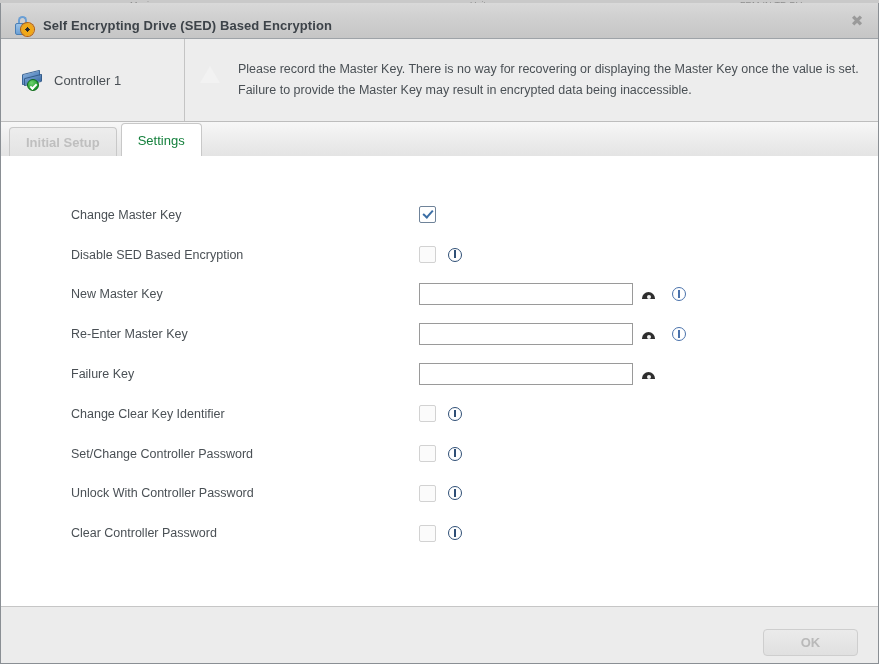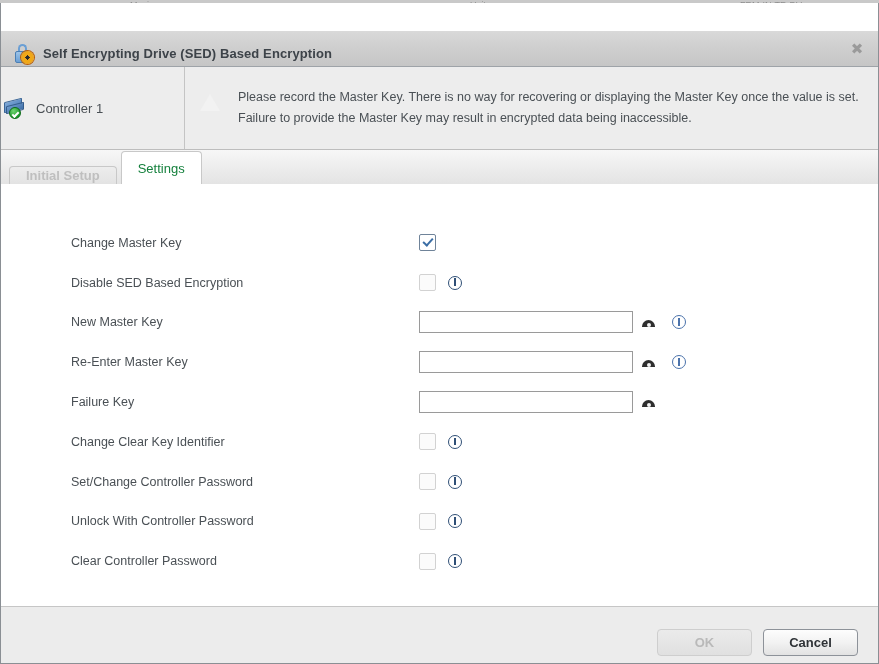--- a/index.html
+++ b/index.html
@@ -35,21 +35,20 @@
   }
 
   
   .titlebar {
     height: 36px; flex: 0 0 36px;
     background: linear-gradient(to bottom, #d9d9d9 0%, #cfcfcf 45%, #c6c6c6 100%);
     border-bottom: 1px solid #9ea3a8;
     display: flex; align-items: center;
     padding: 10px 8px 0 13px;
     position: relative;
-    margin-top: 28px;
   }
   .titlebar-icon {
     width: 20px; height: 20px; flex: 0 0 20px;
     position: relative; margin-right: 9px;
   }
   .lock-body {
     position: absolute; left: 1px; top: 7px; width: 14px; height: 12px;
     background: linear-gradient(to bottom, #9dc4e8, #6b9fd4);
     border: 1px solid #4a7fb5; border-radius: 2px;
   }
@@ -79,21 +78,21 @@
   
   .header {
     flex: 0 0 83px; height: 83px;
     background: #ededed;
     border-bottom: 1px solid #bdbdbd;
     display: flex; align-items: stretch;
   }
   .header-left {
     width: 184px; flex: 0 0 184px;
     display: flex; align-items: center;
-    padding-left: 3px;
+    padding-left: 21px;
     border-right: 1px solid #c4c4c4;
   }
   .ctrl-icon {
     width: 22px; height: 22px; position: relative; margin-right: 10px; flex: 0 0 22px;
   }
   .ctrl-card {
     position: absolute; left: 0; top: 3px; width: 18px; height: 11px;
     background: linear-gradient(to bottom right, #7fa9d8, #4a7cb5);
     border: 1px solid #3a6596;
     transform: skewY(-14deg);
@@ -139,21 +138,21 @@
 
   
   .tabstrip {
     flex: 0 0 34px; height: 34px;
     background: linear-gradient(to bottom, #f7f7f7 0%, #ebebeb 60%, #e4e4e4 100%);
     display: flex; align-items: flex-end;
     padding-left: 8px;
     position: relative;
   }
   .tab {
-    height: 18px; min-width: 78px;
+    height: 29px; min-width: 78px;
     display: flex; align-items: center; justify-content: center;
     padding: 0 16px;
     font-size: 13px;
     border: 1px solid #c8c8c8;
     border-bottom: none;
     border-radius: 4px 4px 0 0;
     position: relative;
     cursor: pointer;
   }
   .tab.disabled {
@@ -392,16 +391,15 @@
         <div class="row-label">Clear Controller Password</div>
         <div class="ctl-wrap">
           <div class="cbox"></div>
           <div class="info-icon gap-cb"></div>
         </div>
       </div>
     </div>
 
   <div class="footer">
     <div class="btn disabled">OK</div>
-    <div class="btn normal">Cancel</div>
   </div>
 
 </div>
 
 </body></html>

